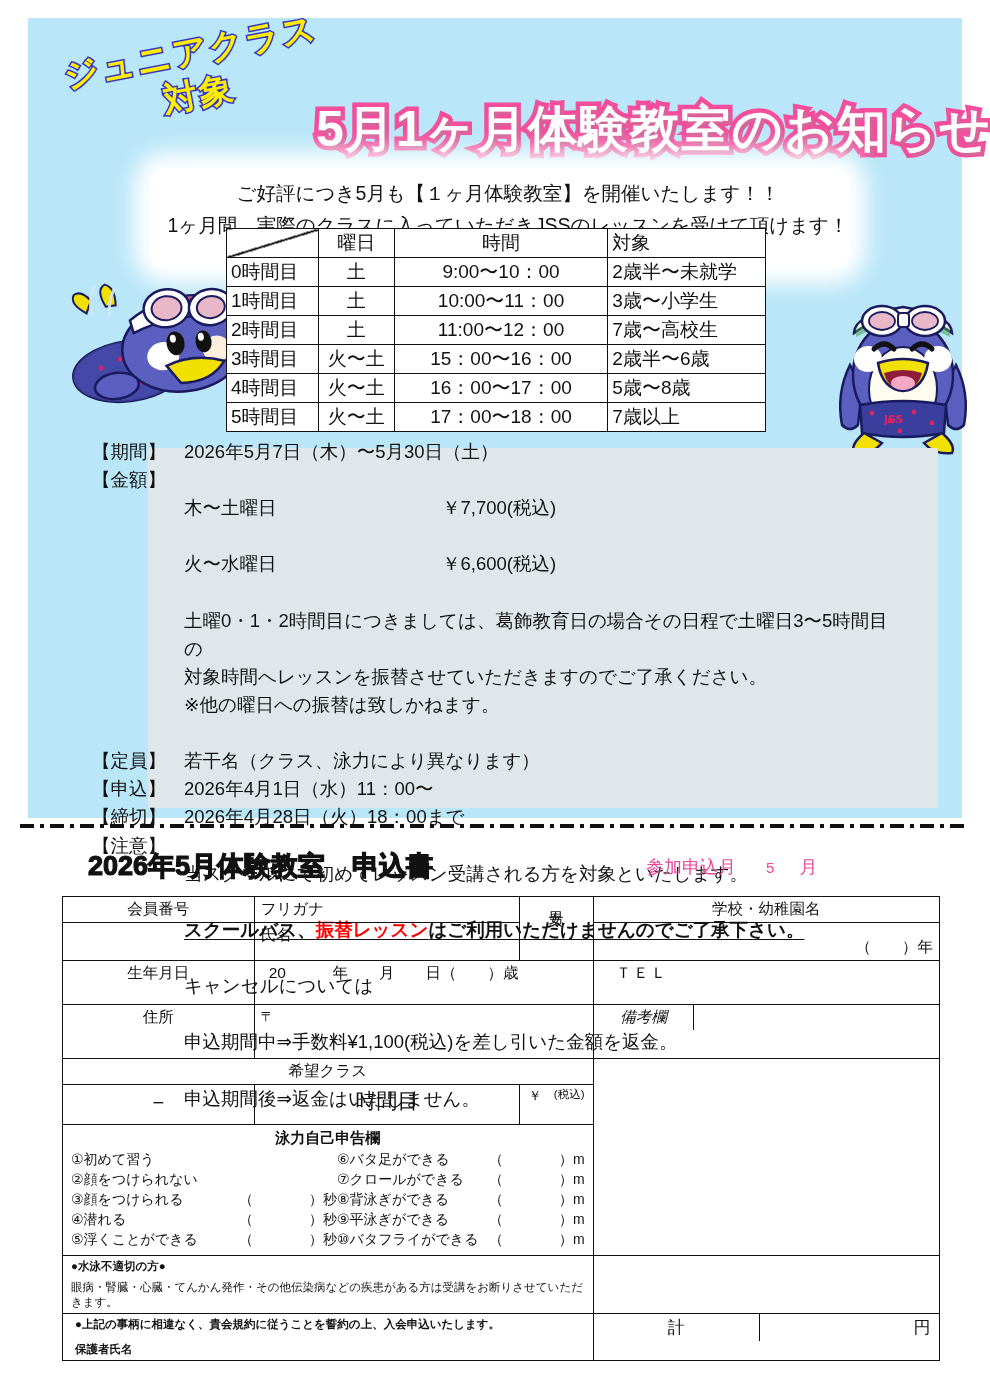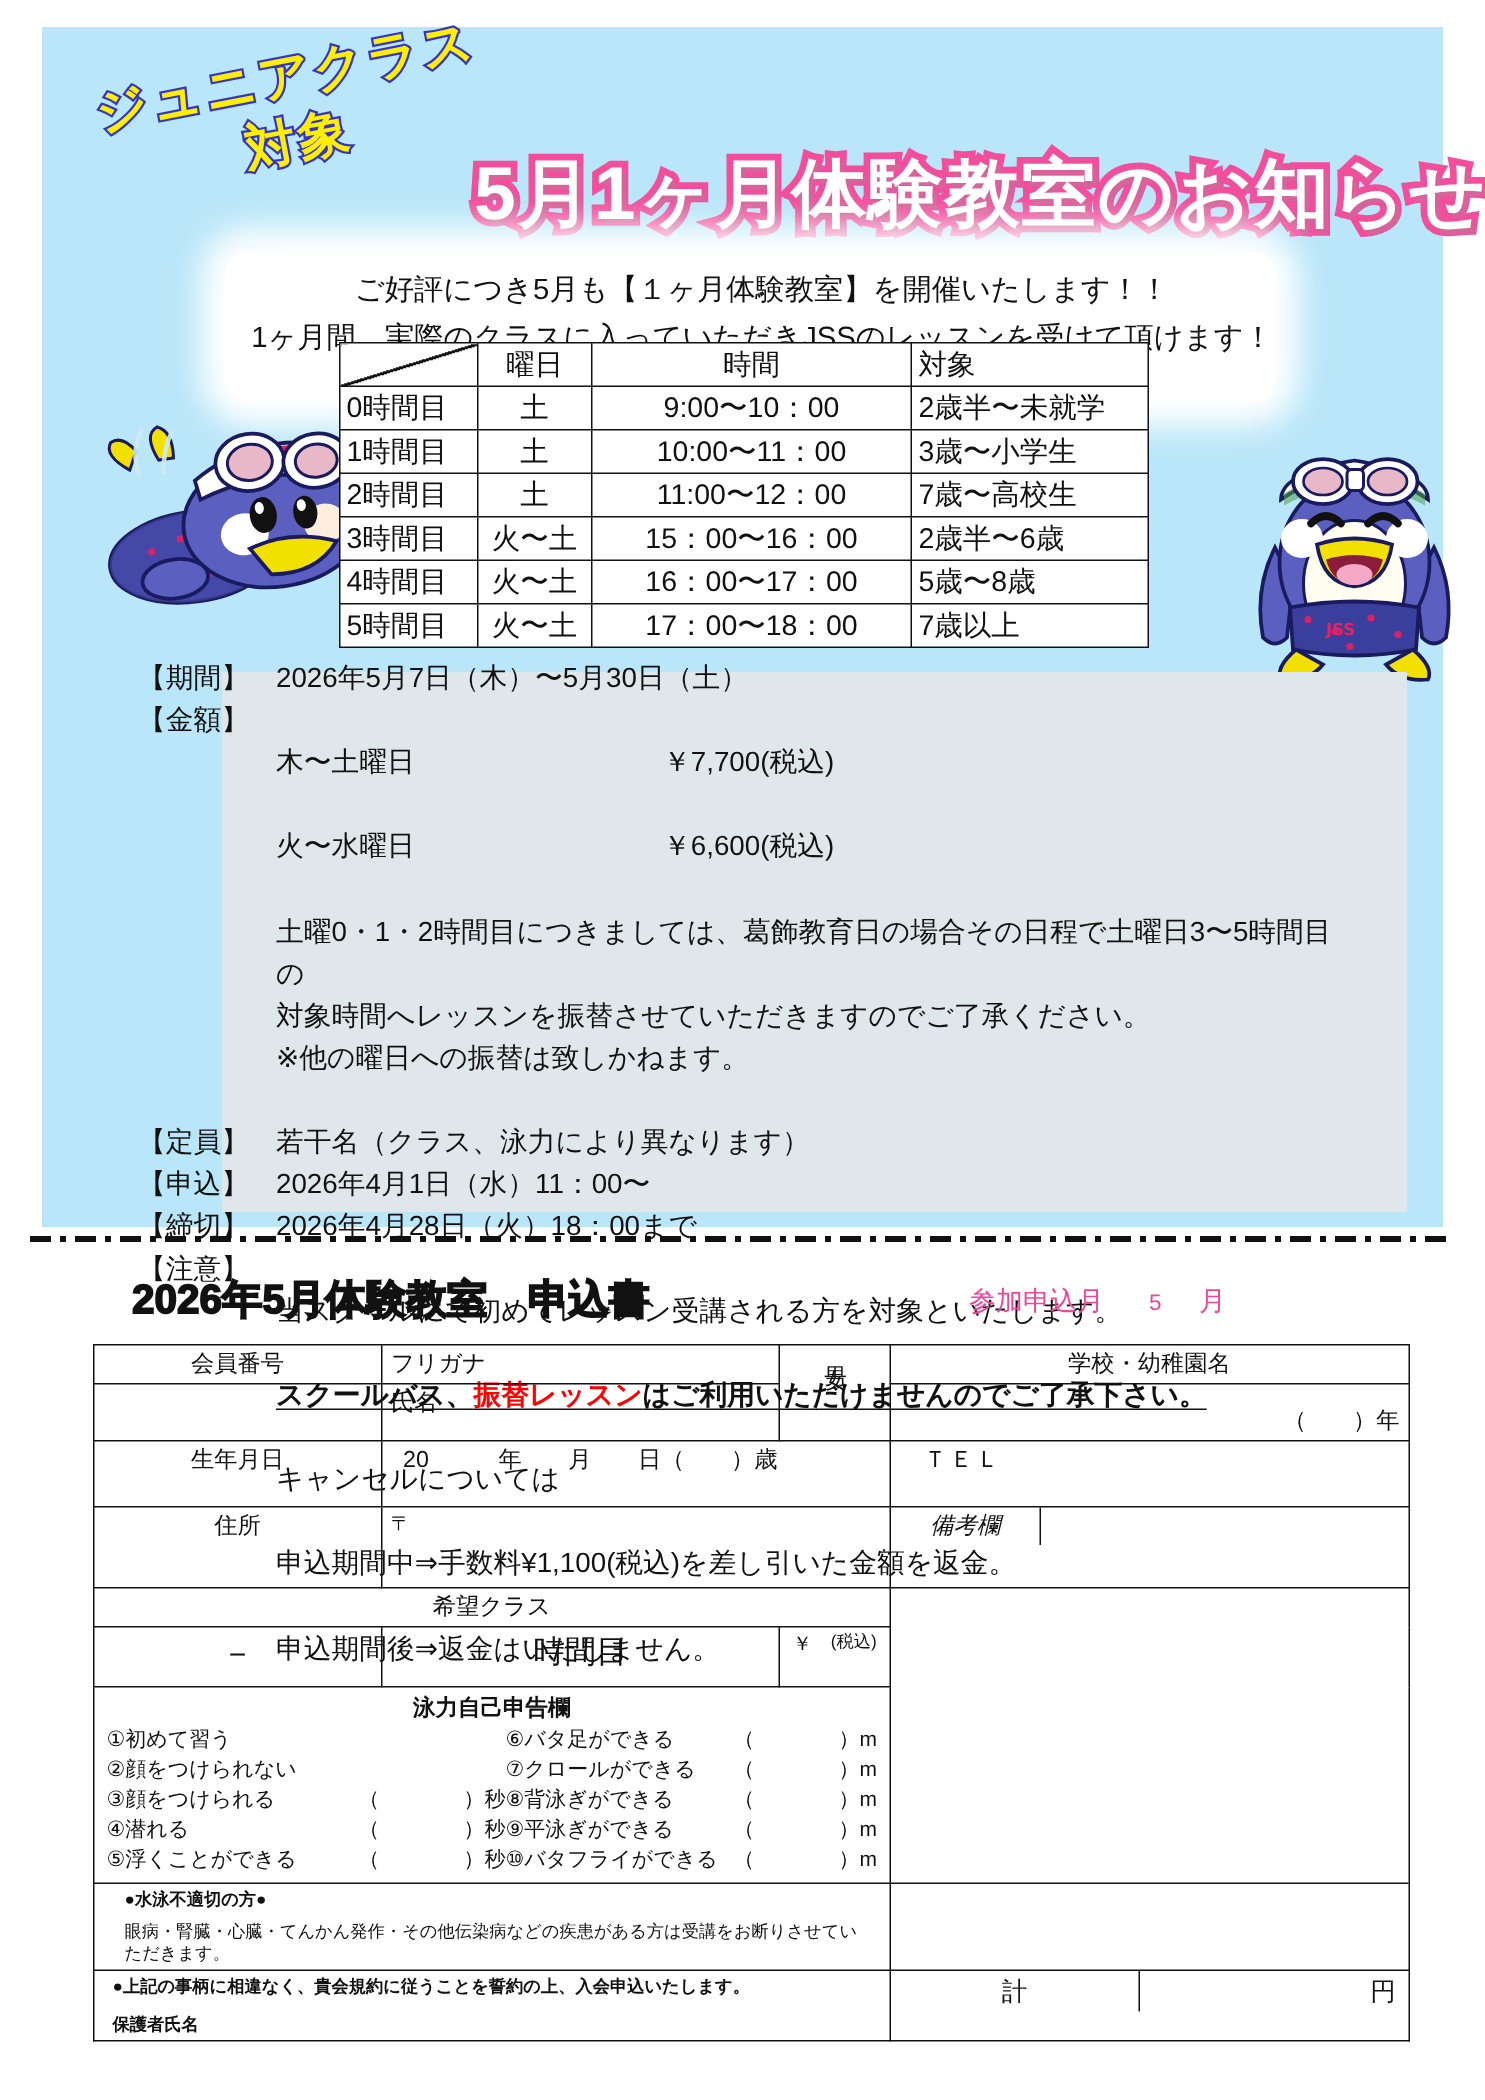--- a/index.html
+++ b/index.html
@@ -485,21 +485,21 @@
           <div class="swim-item"><span class="si-label">⑧背泳ぎができる</span><span class="si-paren">（　　　　）m</span></div>
           <div class="swim-item"><span class="si-label">⑨平泳ぎができる</span><span class="si-paren">（　　　　）m</span></div>
           <div class="swim-item"><span class="si-label">⑩バタフライができる</span><span class="si-paren">（　　　　）m</span></div>
         </div>
       </div>
     </td>
     <td class="thick-right" style="border-top:none;border-bottom:none;"></td>
   </tr>
 
   <tr>
-    <td class="thick-left thick-top" colspan="3" style="height:42px;padding:3px 20px;">
+    <td class="thick-left thick-top" colspan="3" style="height:42px;padding:3px 8px;">
       <div class="b xsmall">●水泳不適切の方●</div>
       <div class="xsmall" style="margin-top:6px;">眼病・腎臓・心臓・てんかん発作・その他伝染病などの疾患がある方は受講をお断りさせていただきます。</div>
     </td>
     <td class="thick-right thick-top" style="border-top:1.4px solid #111;"></td>
   </tr>
 
   <tr>
     <td class="thick-left thick-bot" colspan="3" style="height:46px;padding:3px 12px;">
       <div class="xsmall b">●上記の事柄に相違なく、貴会規約に従うことを誓約の上、入会申込いたします。</div>
       <div class="xsmall b" style="margin-top:10px;">保護者氏名</div>

